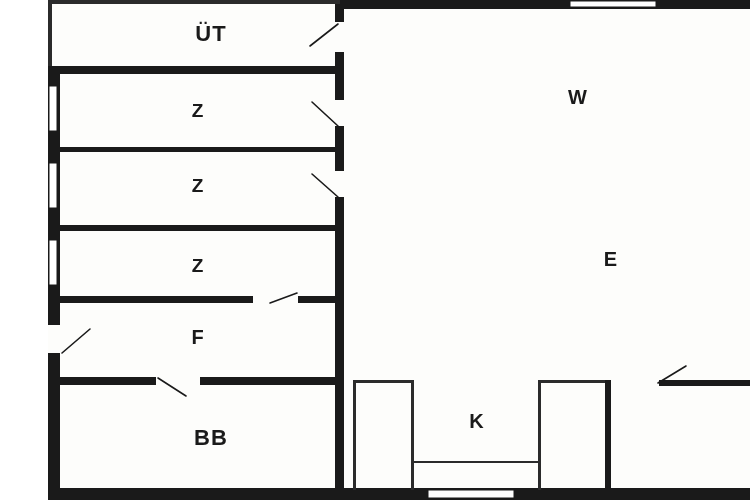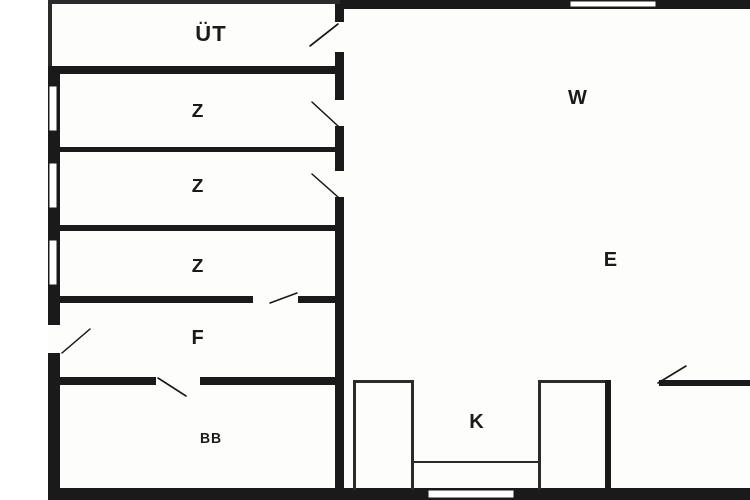--- a/index.html
+++ b/index.html
@@ -116,18 +116,18 @@
       <line x1="610" y1="383" x2="638" y2="366"></line>
     </g>
 
   </svg>
 
   <div class="room-label" style="left:163px; top:34px;  font-size:22px;">ÜT</div>
   <div class="room-label" style="left:150px; top:111px; font-size:19px;">Z</div>
   <div class="room-label" style="left:150px; top:186px; font-size:19px;">Z</div>
   <div class="room-label" style="left:150px; top:266px; font-size:19px;">Z</div>
   <div class="room-label" style="left:150px; top:337px; font-size:20px;">F</div>
-  <div class="room-label" style="left:163px; top:438px; font-size:14px;">BB</div>
+  <div class="room-label" style="left:163px; top:438px; font-size:22px;">BB</div>
   <div class="room-label" style="left:530px; top:97px;  font-size:20px;">W</div>
   <div class="room-label" style="left:563px; top:259px; font-size:20px;">E</div>
   <div class="room-label" style="left:429px; top:421px; font-size:20px;">K</div>
 
 </div>
 
 </body></html>

